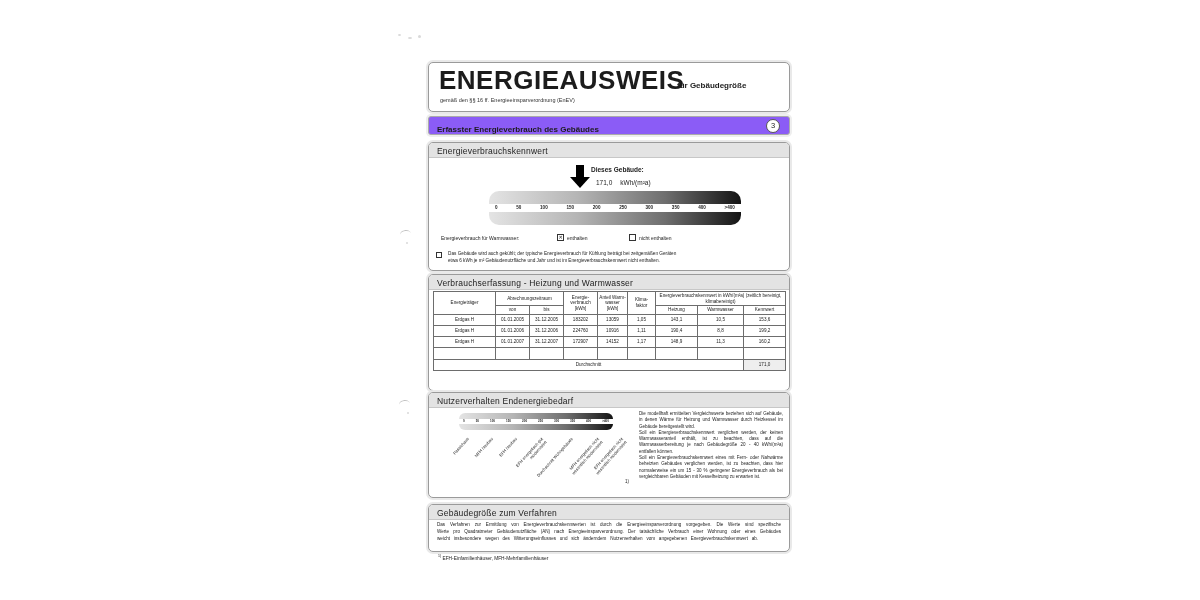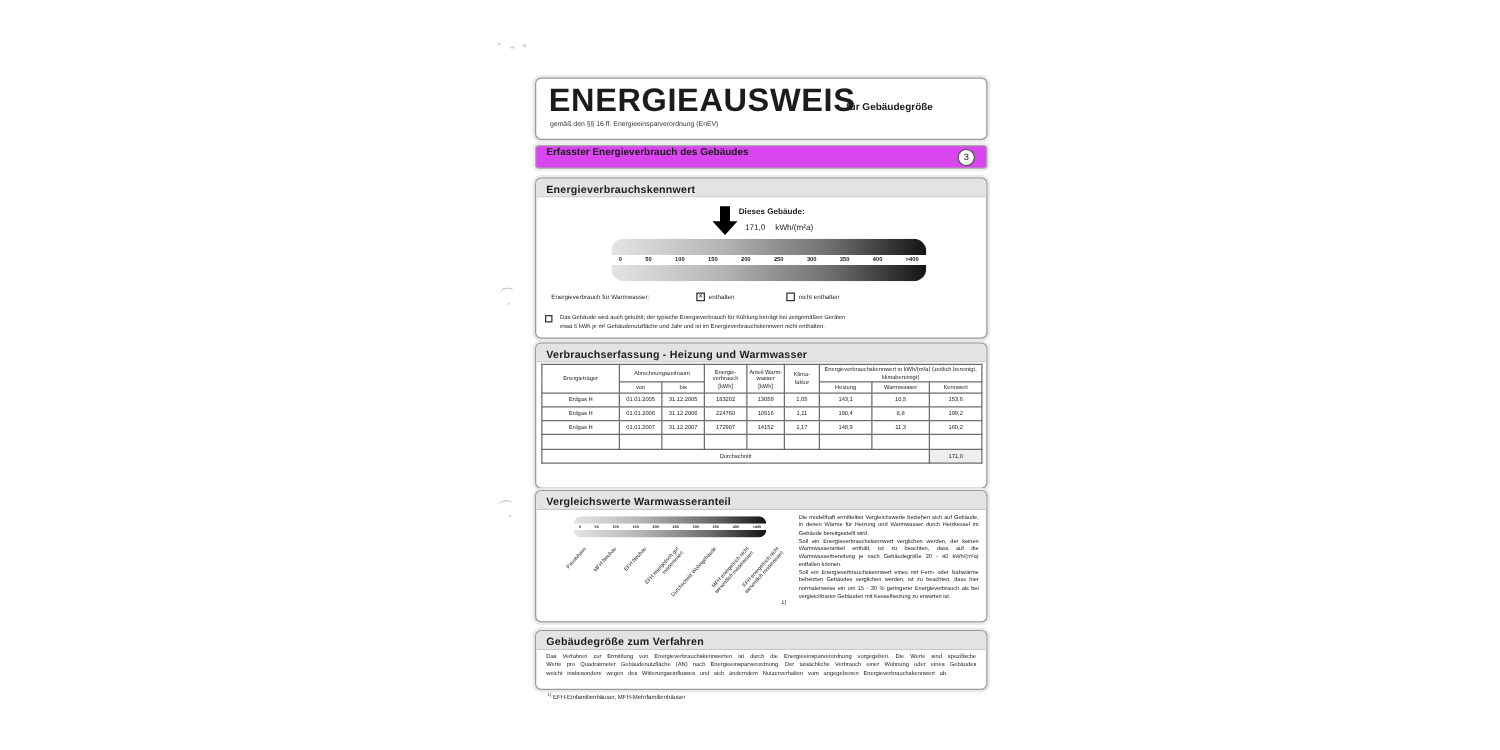--- a/index.html
+++ b/index.html
@@ -4,30 +4,30 @@
 <style>
   html,body{margin:0;padding:0;background:#fff;}
   .canvas{position:relative;width:1200px;height:600px;background:#fff;overflow:hidden;
           font-family:"Liberation Sans",sans-serif;color:#1c1c1c;margin-top:24px;}
   .page{position:absolute;left:428px;top:38px;width:362px;height:502px;}
 
   .box{position:absolute;left:0;width:360px;border:1px solid #9a9a9a;border-radius:5px;
        background:#fff;box-shadow:0 0 0 2px #e9e9e9;}
   .title-strip{height:13px;background:#e3e3e3;border-bottom:1px solid #c7c7c7;
                border-radius:4px 4px 0 0;display:flex;align-items:center;padding:1px 0 0 8px;}
-  .box-title{font-size:8.5px;font-weight:bold;letter-spacing:.2px;}
+  .box-title{font-size:8.5px;font-weight:normal;letter-spacing:.2px;}
 
   
   .hdr{top:0;height:48px;}
   .hdr-title{position:absolute;left:10px;top:2px;font-size:26px;font-weight:bold;letter-spacing:.5px;}
   .hdr-suffix{position:absolute;left:248px;top:18px;font-size:8px;font-weight:bold;}
   .hdr-sub{position:absolute;left:11px;top:34px;font-size:5.5px;color:#333;}
 
-  .secbar{position:absolute;left:0;top:54px;width:360px;height:17px;background:#d946ef;
-          border:1px solid #aaa;border-radius:3px;display:flex;align-items:flex-start;box-shadow:0 0 0 2px #eee;}
+  .secbar{position:absolute;left:0;top:54px;width:360px;height:17px;background:#8b5cf6;
+          border:1px solid #aaa;border-radius:3px;display:flex;align-items:flex-end;box-shadow:0 0 0 2px #eee;}
   .secbar .label{font-size:8px;font-weight:bold;margin-left:8px;}
   .badge{position:absolute;right:9px;top:2px;width:12px;height:12px;border:1px solid #555;
          border-radius:50%;font-size:7.5px;text-align:center;line-height:12px;background:#fff;}
 
   
   .kw{top:80px;height:127px;}
   .arrow-stem{position:absolute;left:147px;top:22px;width:8px;height:13px;background:#000;}
   .arrow-head{position:absolute;left:141px;top:34px;width:0;height:0;
               border-left:10px solid transparent;border-right:10px solid transparent;border-top:11px solid #000;}
   .bld-label{position:absolute;left:162px;top:23px;font-size:6.5px;font-weight:bold;}
@@ -233,21 +233,21 @@
         <tr style="height:11px;">
           <td class="nob avg-label" colspan="8">Durchschnitt</td>
           <td class="avg-val">171,0</td>
         </tr>
       </tbody>
         </table>
     </div>
 
     <div class="box vg">
       <div class="title-strip">
-        <span class="box-title">Vergleichswerte Warmwasseranteil</span>
+        <span class="box-title">Nutzerverhalten Endenergiebedarf</span>
       </div>
       <div class="smallbar">
         <div class="grad"></div>
         <div class="tickstrip">
           <span>0</span>
           <span>50</span>
           <span>100</span>
           <span>150</span>
           <span>200</span>
           <span>250</span>

